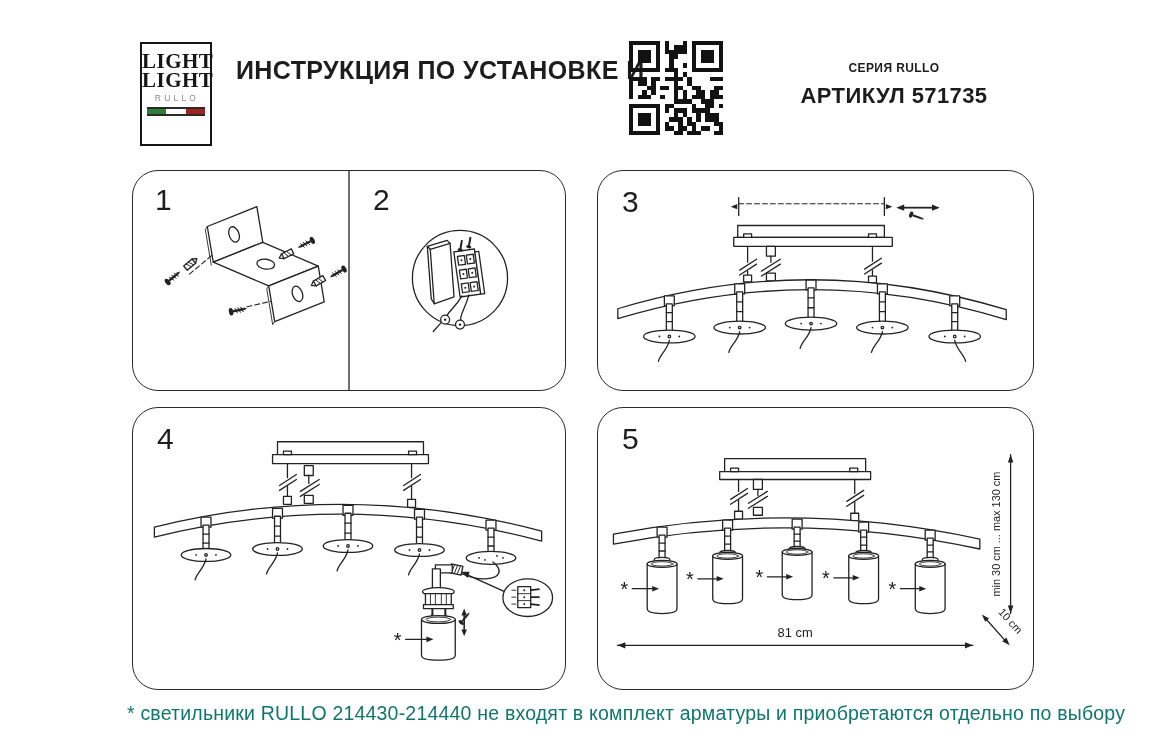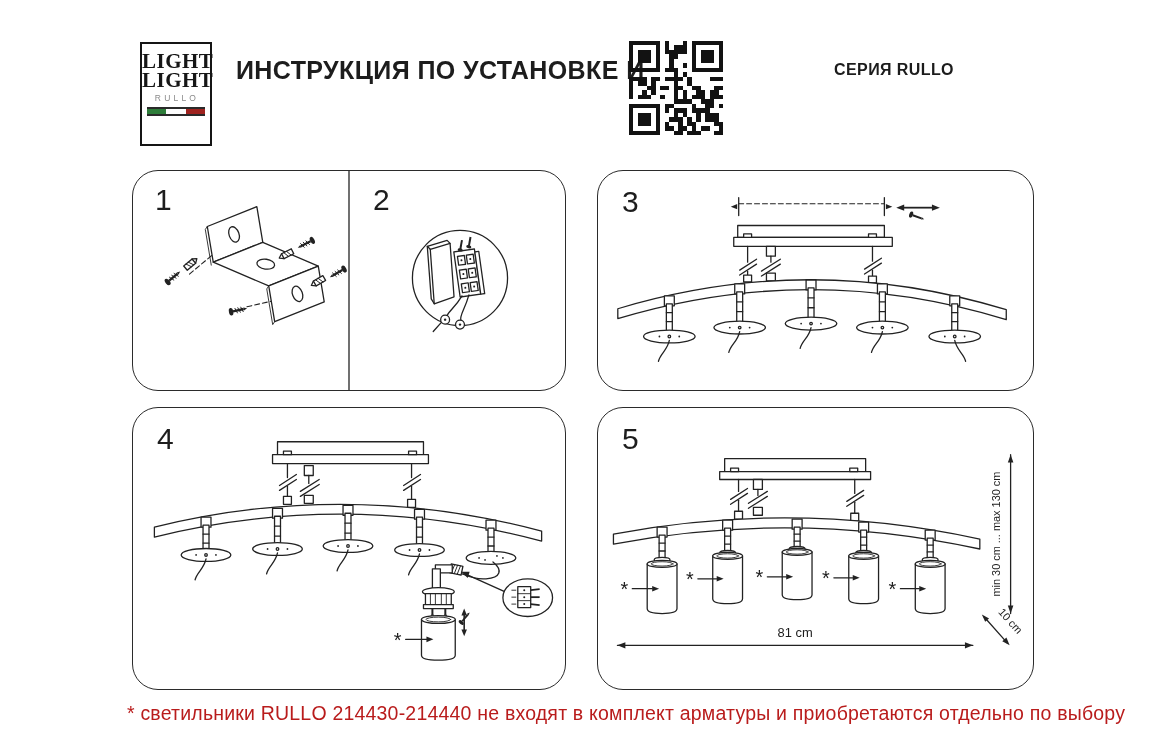--- a/index.html
+++ b/index.html
@@ -12,41 +12,41 @@
         color:#161616;letter-spacing:.5px;}
   .logo-group{font-size:8.5px;letter-spacing:3.2px;color:var(--gray-group,#8a8a8a);margin-top:3px;margin-left:2px;}
   .logo-flag{margin:4px 5px 0 5px;height:9px;border-top:2px solid #2a2a2a;border-bottom:2px solid #2a2a2a;
         display:flex;box-sizing:border-box;}
   .logo-flag span{flex:1;}
   .fg{background:var(--flag-green,#2e7d3a);} .fw{background:#fdfdfd;} .fr{background:var(--flag-red,#9f231f);}
   .title{position:absolute;left:236px;top:55px;font-size:25px;font-weight:700;line-height:31px;
         color:#1d1d1d;letter-spacing:.4px;}
   .qr{position:absolute;left:629px;top:41px;width:94px;height:94px;}
   .hdr-right{position:absolute;left:768px;top:61px;width:252px;text-align:center;}
-  .series{font-size:16px;font-weight:700;letter-spacing:.4px;}
+  .series{font-size:12px;font-weight:700;letter-spacing:.4px;}
   .article{font-size:22px;font-weight:700;margin-top:8px;letter-spacing:.4px;}
   
   .panel{position:absolute;border:1.6px solid #2b2b2b;border-radius:26px;background:#fff;box-sizing:border-box;}
   .p12{left:132px;top:170px;width:434px;height:221px;}
   .p3 {left:597px;top:170px;width:437px;height:221px;}
   .p4 {left:132px;top:407px;width:434px;height:283px;}
   .p5 {left:597px;top:407px;width:437px;height:283px;}
   .panel svg{position:absolute;left:0;top:0;width:100%;height:100%;}
   .pnum{position:absolute;font-size:30px;font-weight:400;color:#1d1d1d;z-index:2;}
   
   .d{stroke:#222;stroke-width:1.3;fill:none;stroke-linecap:round;stroke-linejoin:round;}
   .df{stroke:#222;stroke-width:1.3;fill:#fff;stroke-linejoin:round;}
   .dk{fill:#222;stroke:none;}
   .dash{stroke-dasharray:5,3;stroke-width:1.1;}
   .thin{stroke-width:.9;}
   svg text{font-family:"Liberation Sans",sans-serif;fill:#1c1c1c;}
   .ast{font-size:20px;font-weight:400;}
   .dimtxt{font-size:13px;}
   .dimtxt-sm{font-size:11px;}
-  .footnote{position:absolute;left:127px;top:702px;font-size:19.5px;color:#b91c1c;letter-spacing:.2px;}
+  .footnote{position:absolute;left:127px;top:702px;font-size:19.5px;color:#0f766e;letter-spacing:.2px;}
 </style>
 </head>
 <body>
 
 <div class="page">
 
   <div class="logo">
     <div class="logo-word">LIGHT</div>
     <div class="logo-word">LIGHT</div>
     <div class="logo-group">RULLO</div>
@@ -288,20 +288,21 @@
       <rect x="11" y="20" width="1" height="1" fill="#121212"></rect>
       <rect x="13" y="20" width="1" height="1" fill="#121212"></rect>
       <rect x="14" y="20" width="1" height="1" fill="#121212"></rect>
       <rect x="15" y="20" width="1" height="1" fill="#121212"></rect>
       <rect x="19" y="20" width="1" height="1" fill="#121212"></rect>
       <rect x="20" y="20" width="1" height="1" fill="#121212"></rect>
     </svg>
 
   <div class="hdr-right">
     <div class="series">СЕРИЯ RULLO</div>
+    <div class="article">АРТИКУЛ 571735</div>
   </div>
 
   <div class="panel p12">
     <div class="pnum" style="left:22px;top:12px;">1</div>
     <div class="pnum" style="left:240px;top:12px;">2</div>
     <svg viewBox="0 0 434 221">
       <line class="d" x1="217" y1="0" x2="217" y2="221"></line>
 
       <g>
         <path class="d dash" d="M56,104 L98,69"></path>

